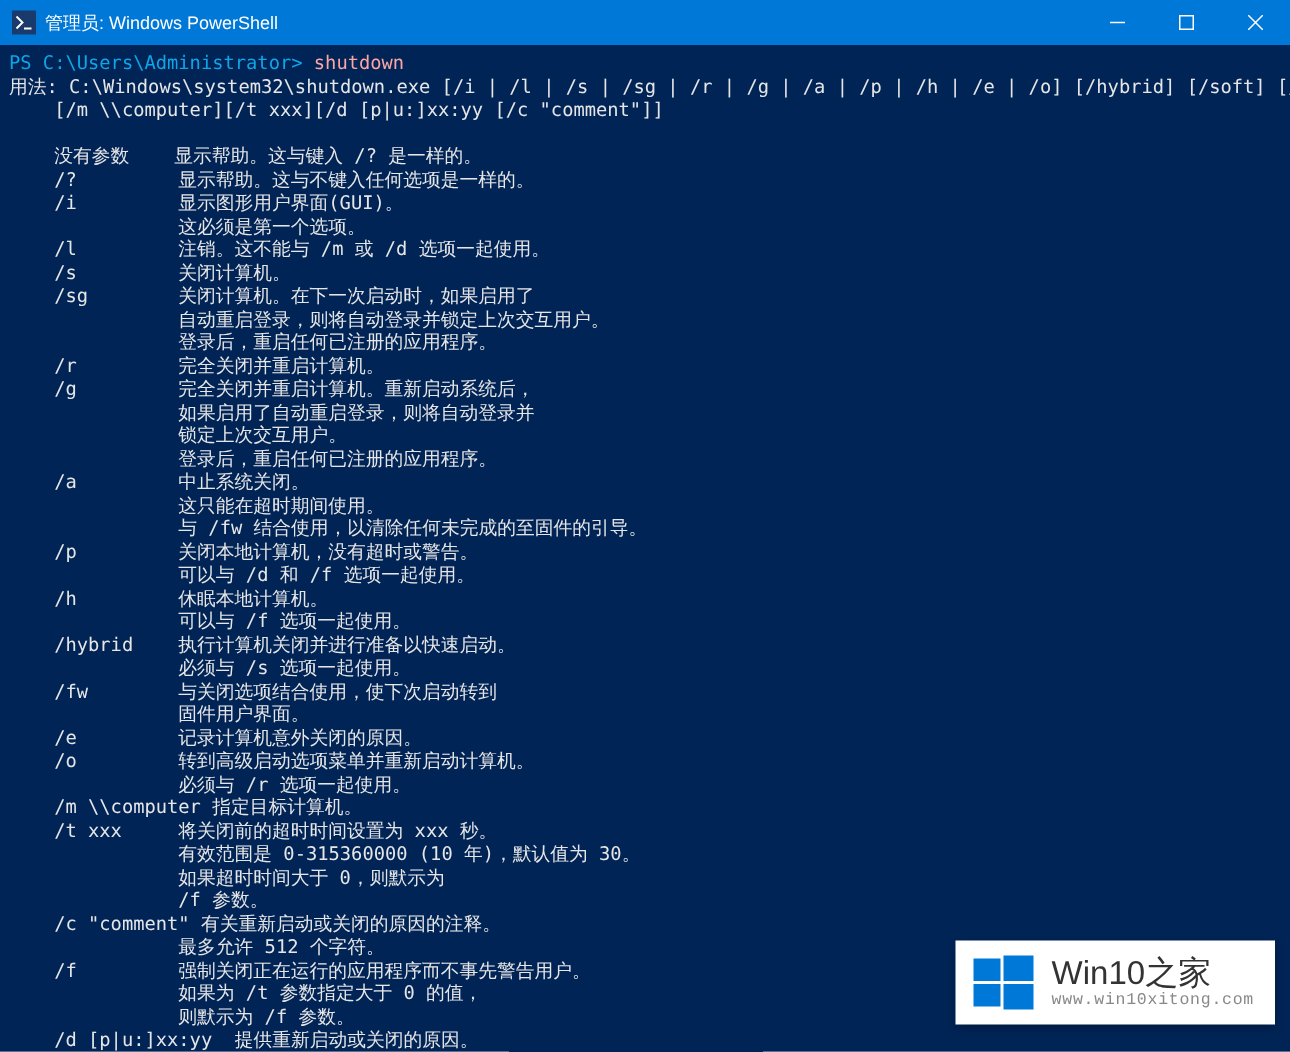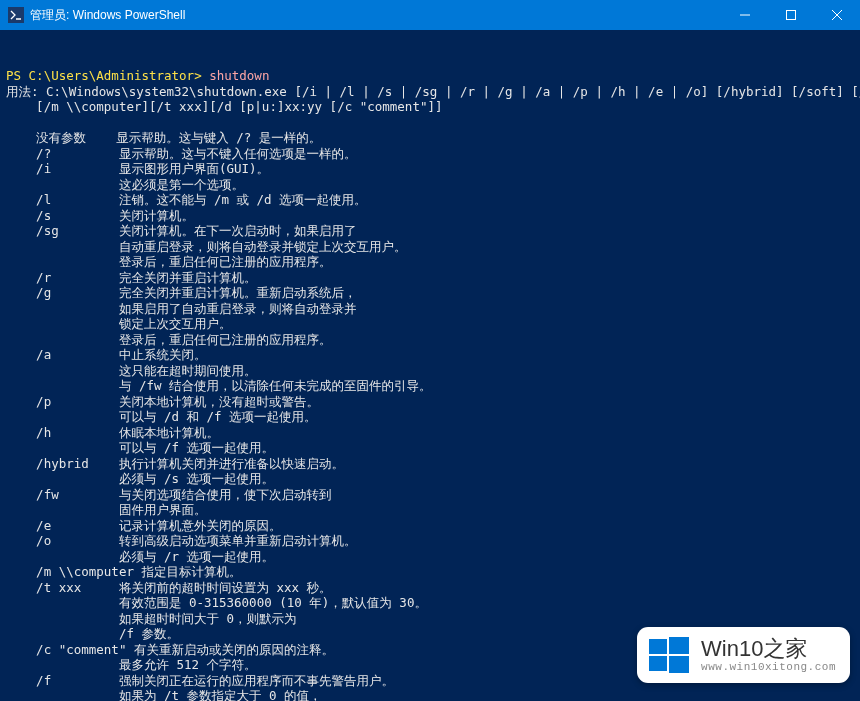--- a/index.html
+++ b/index.html
@@ -14,21 +14,20 @@
       height: 701px;
       overflow: hidden;
       position: relative;
     }
     .window {
       width: 860px;
       height: 701px;
       background: #012456;
       display: flex;
       flex-direction: column;
-      gap: 34px;
     }
     .titlebar {
       height: 30px;
       background: #0078d7;
       display: flex;
       align-items: center;
       padding: 0 0 0 8px;
       color: #fff;
       font-family: "Segoe UI", "Microsoft YaHei", sans-serif;
       font-size: 12px;
@@ -72,35 +71,35 @@
       flex: 1;
       padding: 4px 6px;
       color: #e6e6e6;
       font-size: 12.5px;
       line-height: 15.5px;
       white-space: pre;
       overflow: hidden;
       font-family: "NSimSun", "Consolas", monospace;
     }
     .prompt {
-      color: #fde047;
+      color: #0ea5e9;
     }
     .cmd {
       color: #fca5a5;
     }
     .watermark {
       position: absolute;
       bottom: 18px;
       right: 10px;
       display: flex;
       align-items: center;
       gap: 10px;
       background: #fff;
       padding: 6px 14px 6px 10px;
-      border-radius: 11px;
+      border-radius: 0;
       box-shadow: 0 2px 6px rgba(0,0,0,0.3);
     }
     .wm-logo {
       width: 44px;
       height: 44px;
     }
     .wm-text {
       display: flex;
       flex-direction: column;
       line-height: 1.1;

